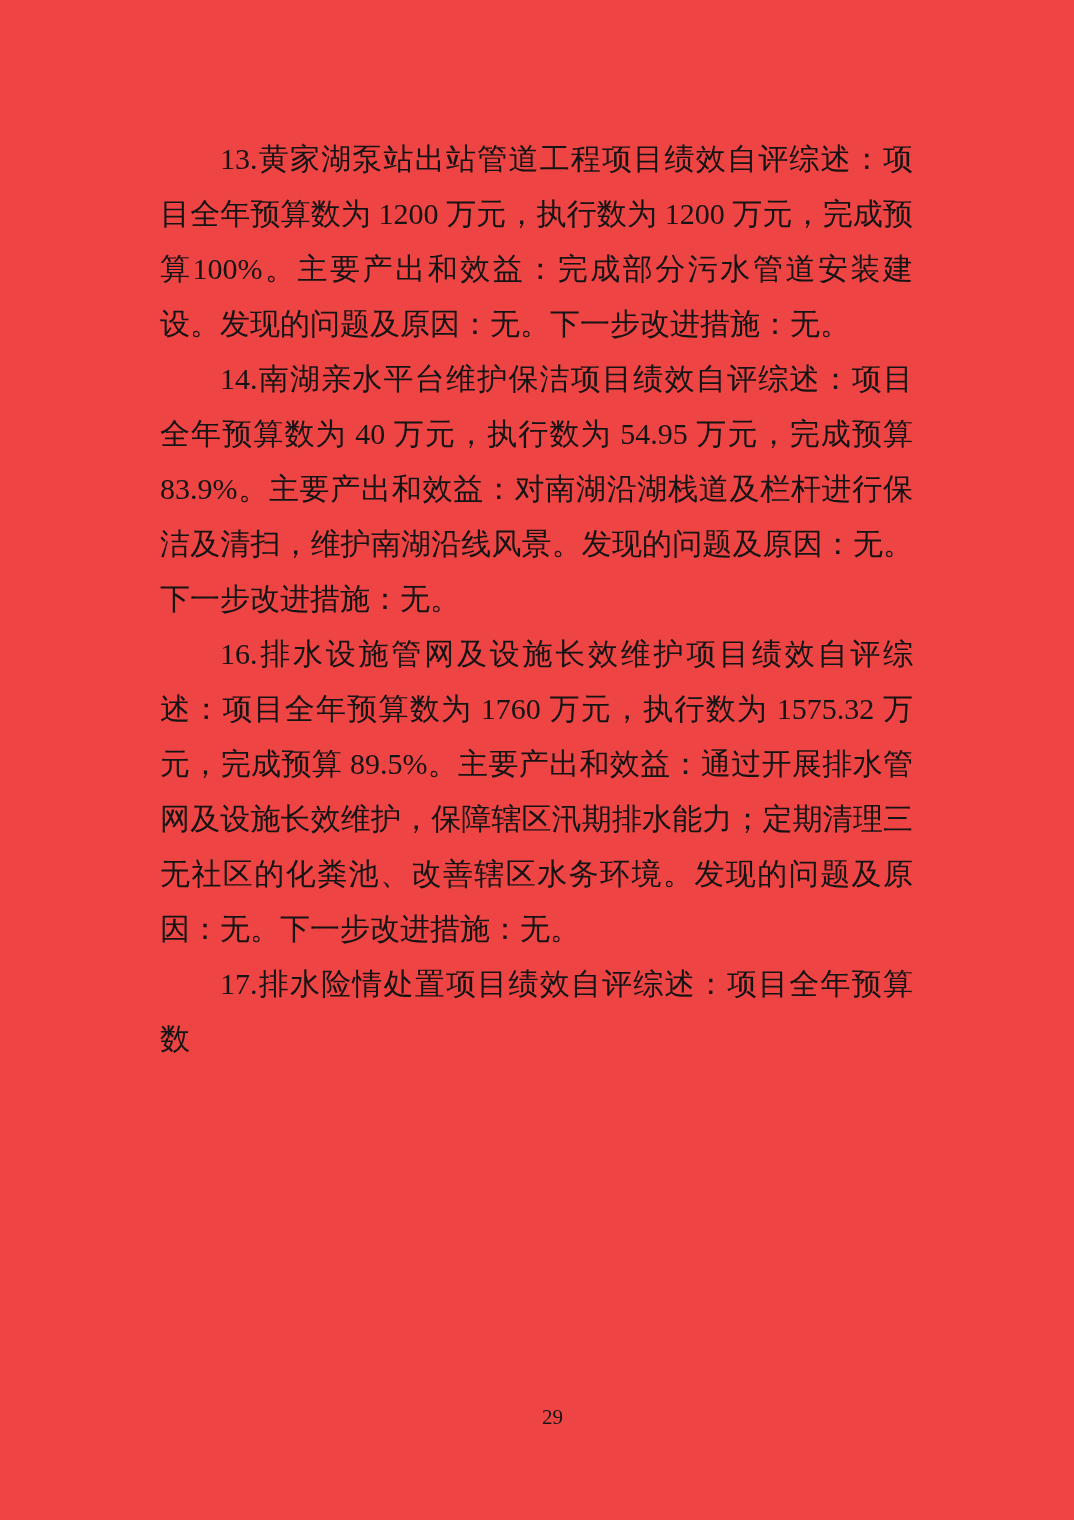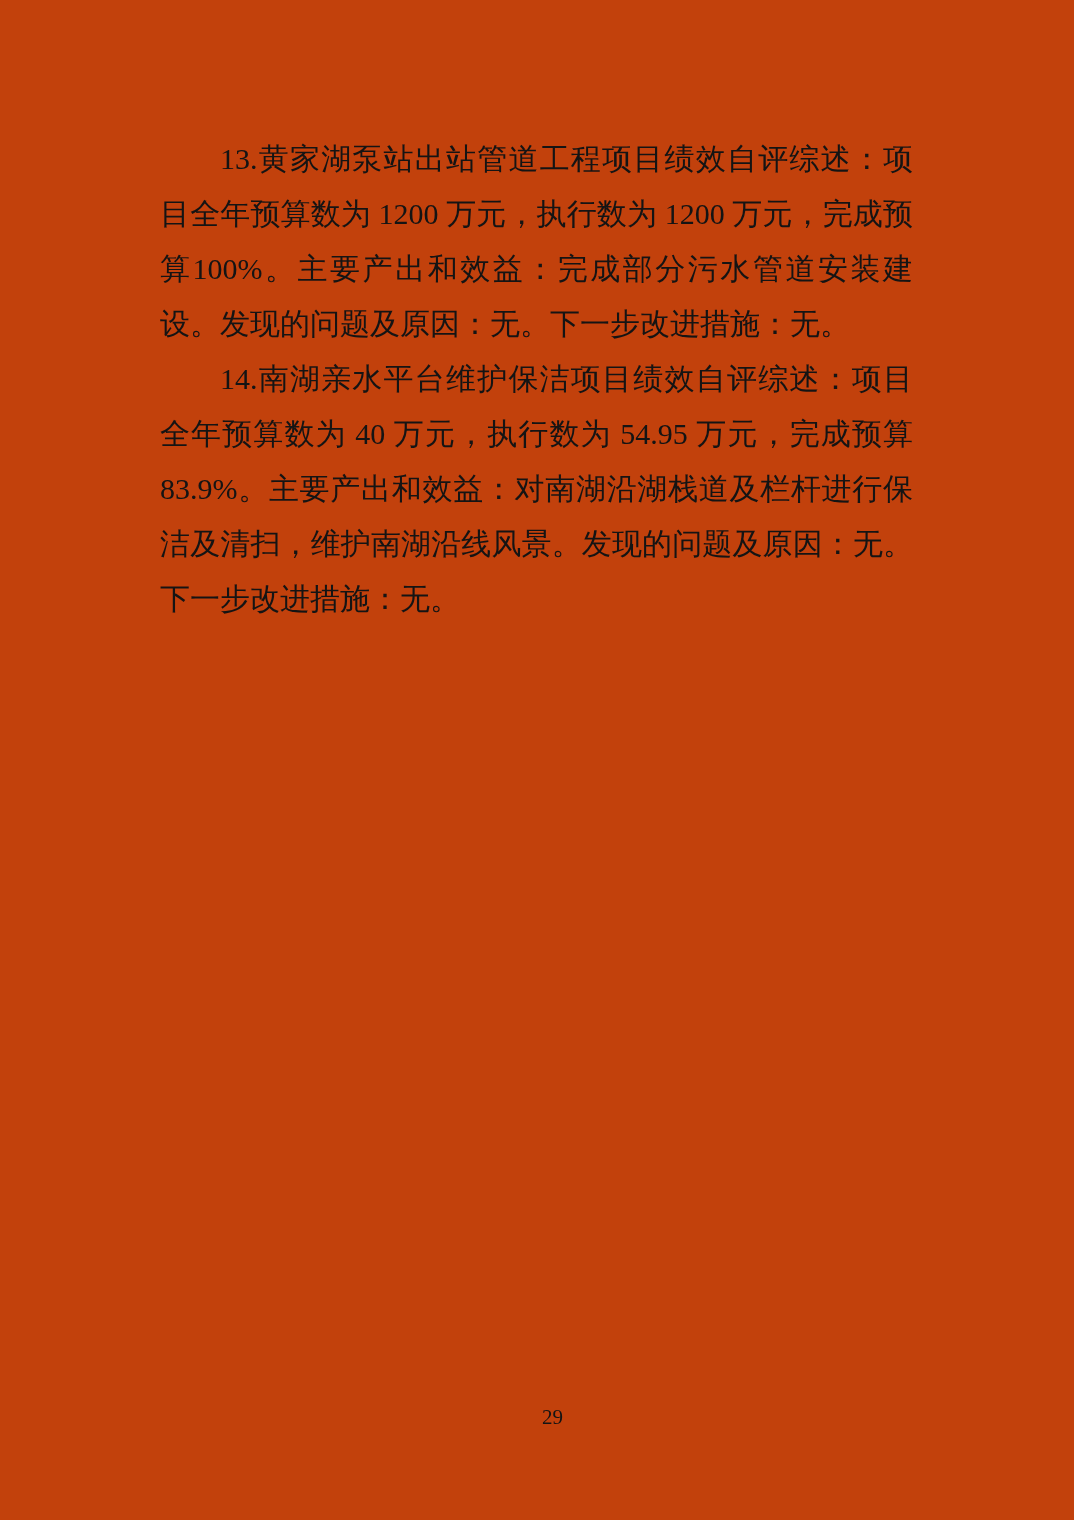--- a/index.html
+++ b/index.html
@@ -5,21 +5,21 @@
   html, body {
     margin: 0;
     padding: 0;
     background: #e8e8e8;
   }
   .page {
     position: relative;
     width: 1074px;
     height: 1520px;
     margin: 0 auto;
-    background: #c2410c;
+    background: #ef4444;
     overflow: hidden;
     font-family: "Liberation Serif", "DejaVu Serif", serif;
     color: #141414;
   }
   .content {
     position: absolute;
     left: 160px;
     top: 131px;
     width: 753px;
   }
@@ -48,18 +48,20 @@
     margin-left: 31px;
   }
 </style>
 </head>
 <body>
 
 <div class="page">
   <div class="content">
     <p class="para">13.黄家湖泵站出站管道工程项目绩效自评综述：项目全年预算数为 1200 万元，执行数为 1200 万元，完成预算100%。主要产出和效益：完成部分污水管道安装建设。发现的问题及原因：无。下一步改进措施：无。</p>
     <p class="para">14.南湖亲水平台维护保洁项目绩效自评综述：项目全年预算数为 40 万元，执行数为 54.95 万元，完成预算 83.9%。主要产出和效益：对南湖沿湖栈道及栏杆进行保洁及清扫，维护南湖沿线风景。发现的问题及原因：无。下一步改进措施：无。</p>
+    <p class="para">16.排水设施管网及设施长效维护项目绩效自评综述：项目全年预算数为 1760 万元，执行数为 1575.32 万元，完成预算 89.5%。主要产出和效益：通过开展排水管网及设施长效维护，保障辖区汛期排水能力；定期清理三无社区的化粪池、改善辖区水务环境。发现的问题及原因：无。下一步改进措施：无。</p>
+    <p class="para">17.排水险情处置项目绩效自评综述：项目全年预算数</p>
   </div>
 
   <div class="footer">
     <span class="page-number">29</span>
   </div>
 </div>
 
 </body></html>

